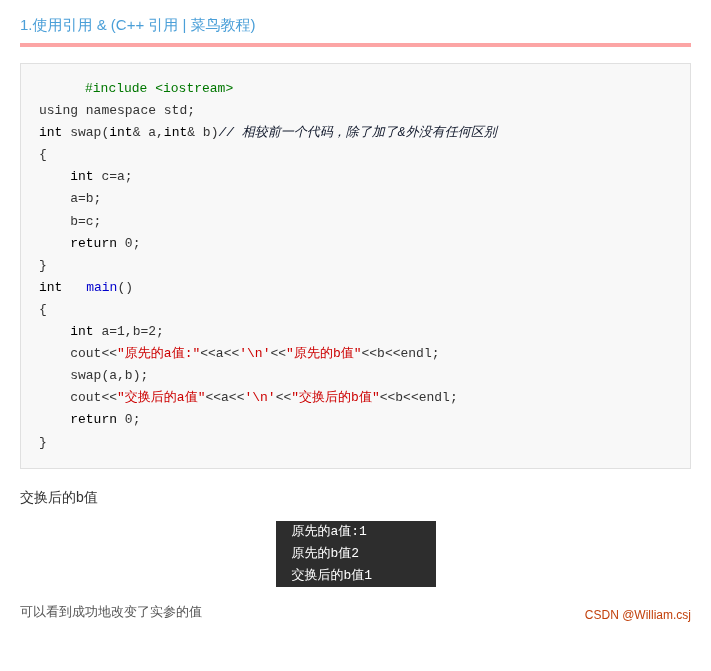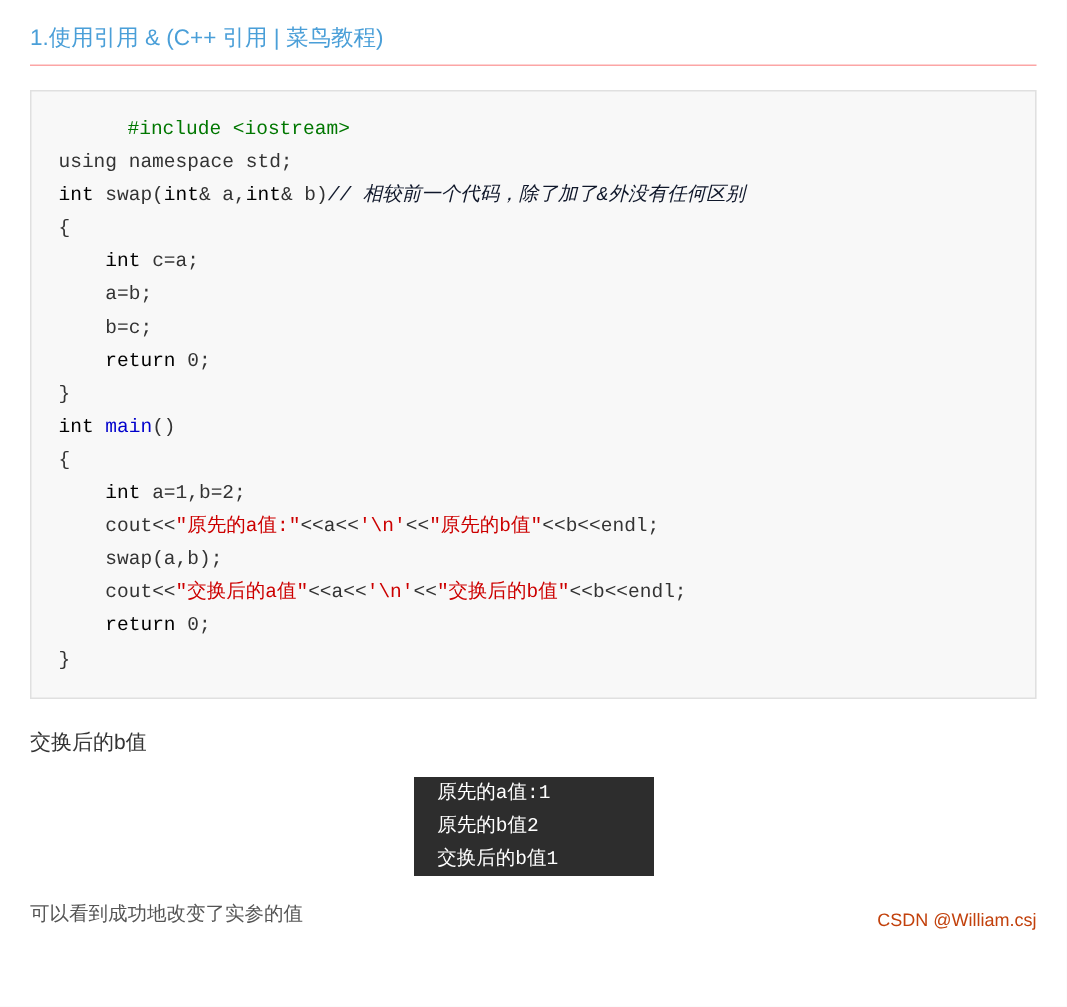--- a/index.html
+++ b/index.html
@@ -8,38 +8,38 @@
       background: #fff;
       color: #333;
       font-size: 14px;
       padding: 16px 20px;
     }
     .page-title {
       color: #4a9fd8;
       font-size: 15px;
       font-weight: normal;
       margin-bottom: 16px;
-      border-bottom: 1px solid #fca5a5;
+      border-bottom: 4px solid #fca5a5;
       padding-bottom: 8px;
     }
     .code-block {
       background: #f8f8f8;
       border: 1px solid #e0e0e0;
       padding: 14px 18px;
       font-family: 'Courier New', Courier, monospace;
       font-size: 13px;
       line-height: 1.7;
       margin-bottom: 20px;
       white-space: pre;
     }
     .c-include { color: #007700; margin-left: 46px; }
     .c-keyword { color: #000000; }
     .c-string { color: #cc0000; }
     .c-comment { color: #0f172a; font-style: italic; margin-top: 20px; }
-    .c-func { color: #0000cc; }
+    .c-func { color: #0000cc; margin-left: 16px; }
     .c-normal { color: #333; }
 
     .section-text {
       font-size: 14px;
       color: #333;
       margin-bottom: 14px;
     }
     .result-area {
       display: flex;
       flex-direction: column;
@@ -63,21 +63,21 @@
     }
     .footer-right {
       text-align: right;
       font-size: 12px;
       color: #c2410c;
       margin-top: 4px;
     }
     .bottom-row {
       display: flex;
       justify-content: space-between;
-      align-items: flex-end;
+      align-items: center;
       margin-top: 4px;
     }
   </style>
 </head>
 <body>
 
 <div class="page-title">1.使用引用 &amp; (C++ 引用 | 菜鸟教程)</div>
 
 <div class="code-block"><span class="c-include">#include &lt;iostream&gt;</span>
 <span class="c-normal">using namespace std;</span>

